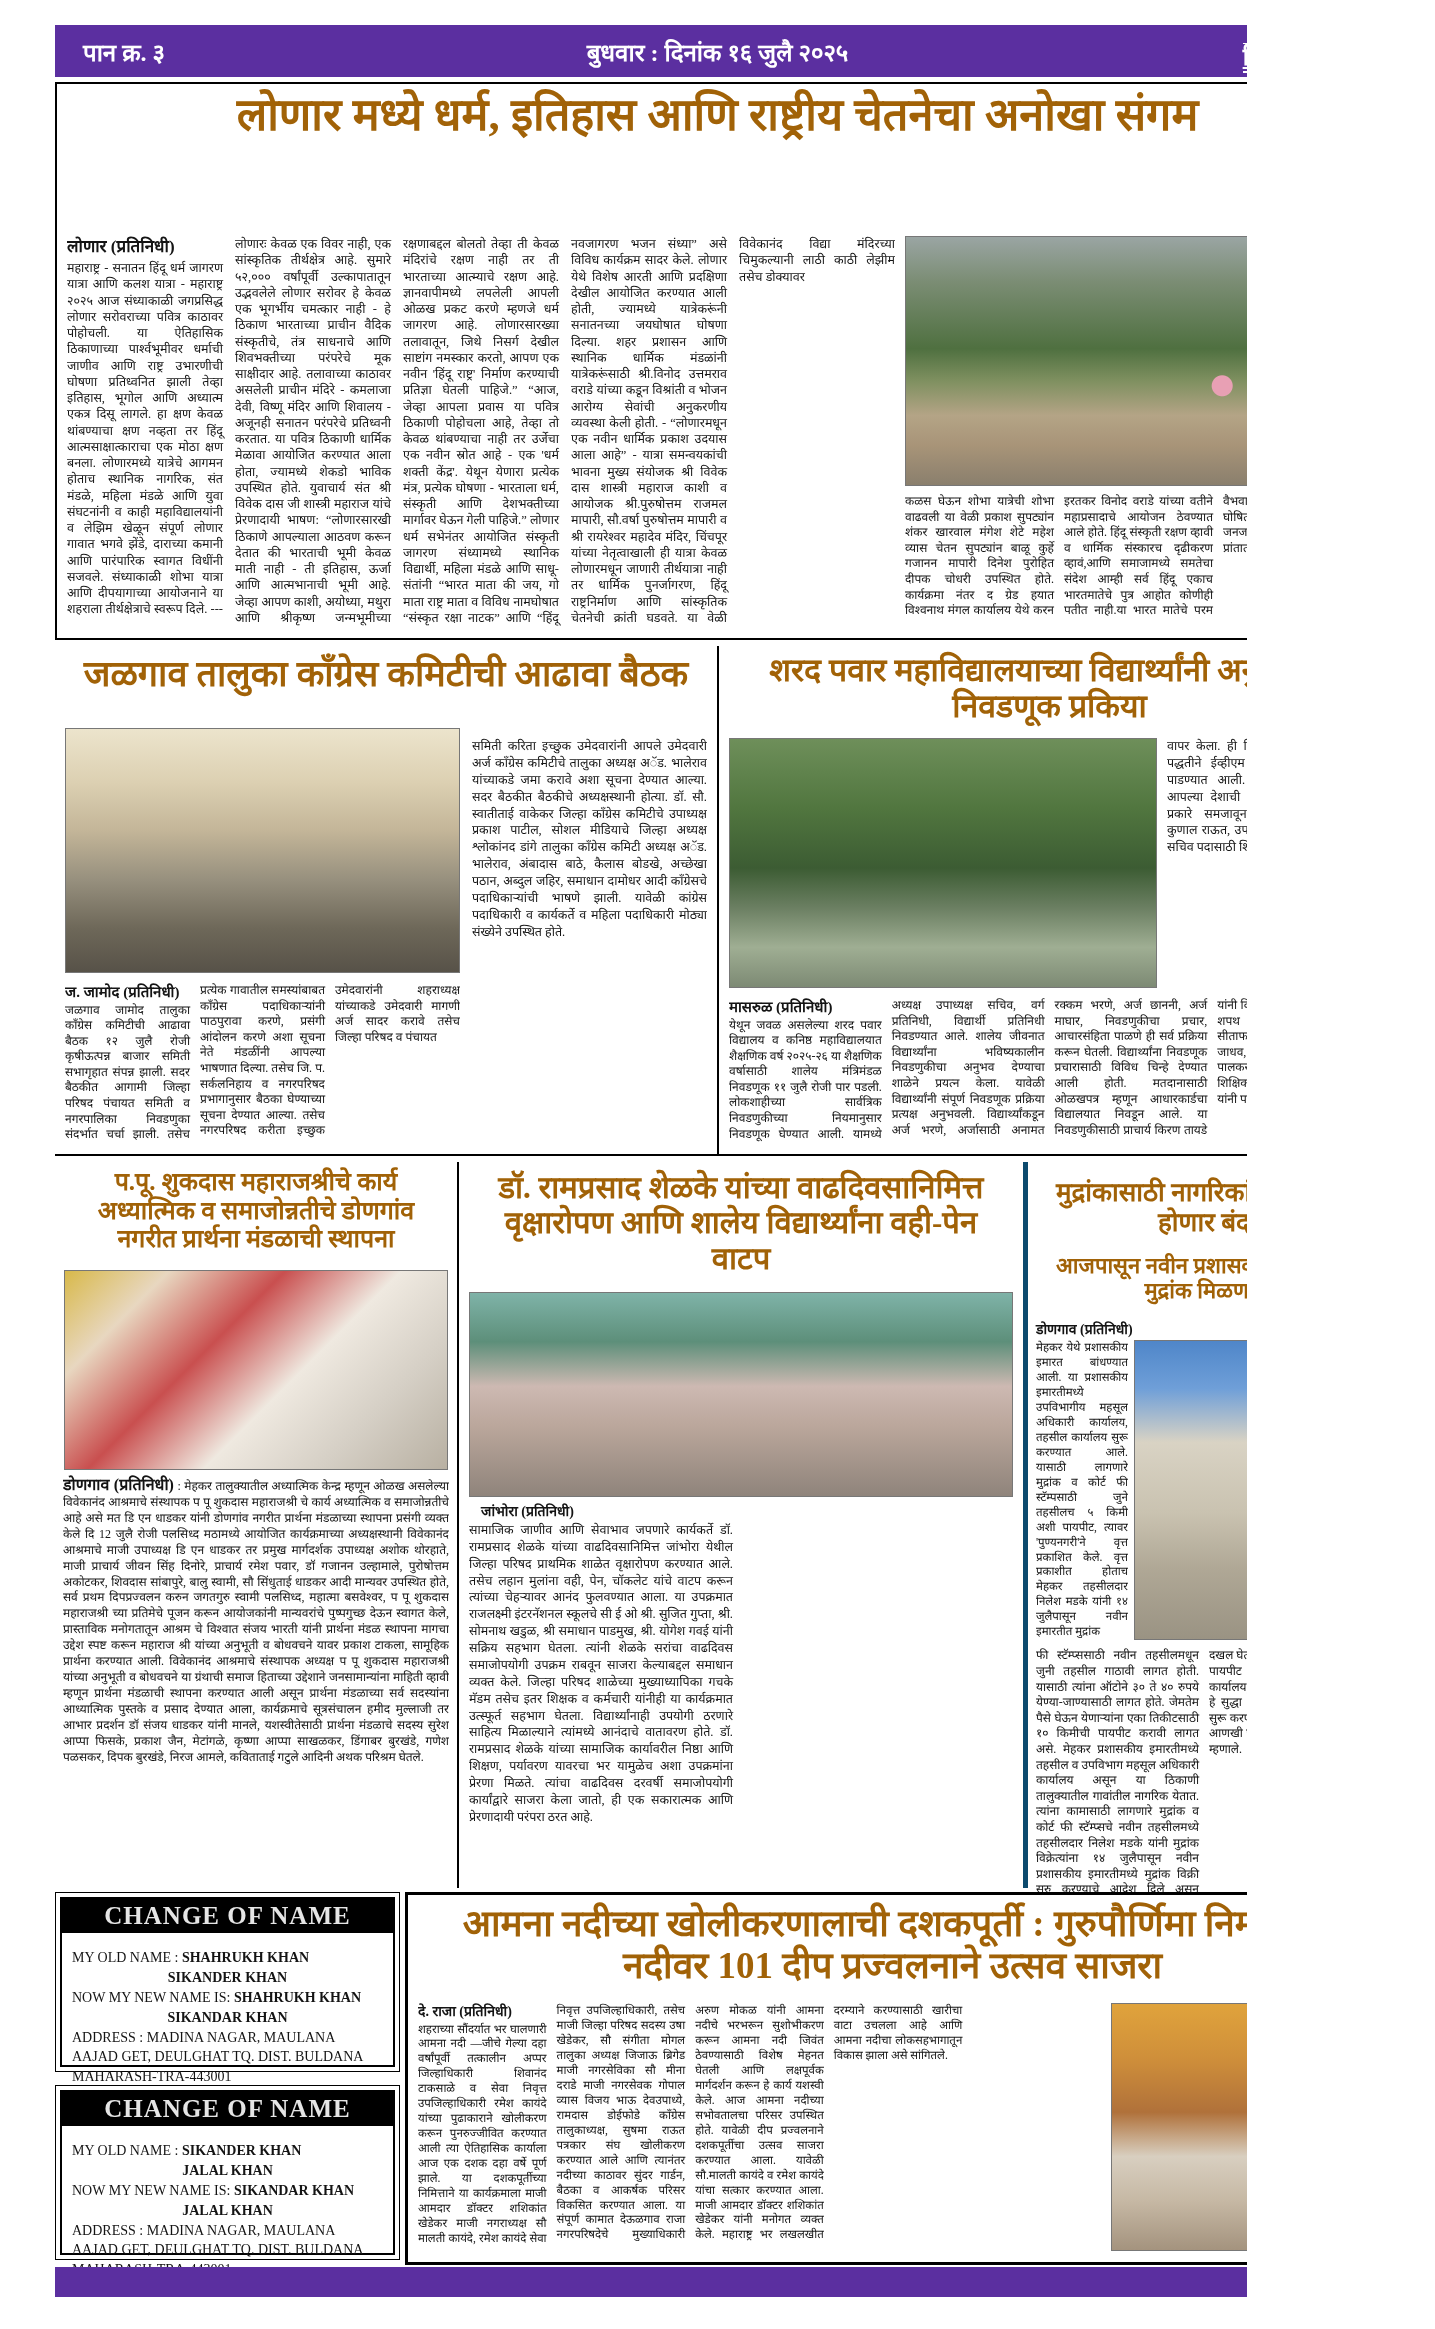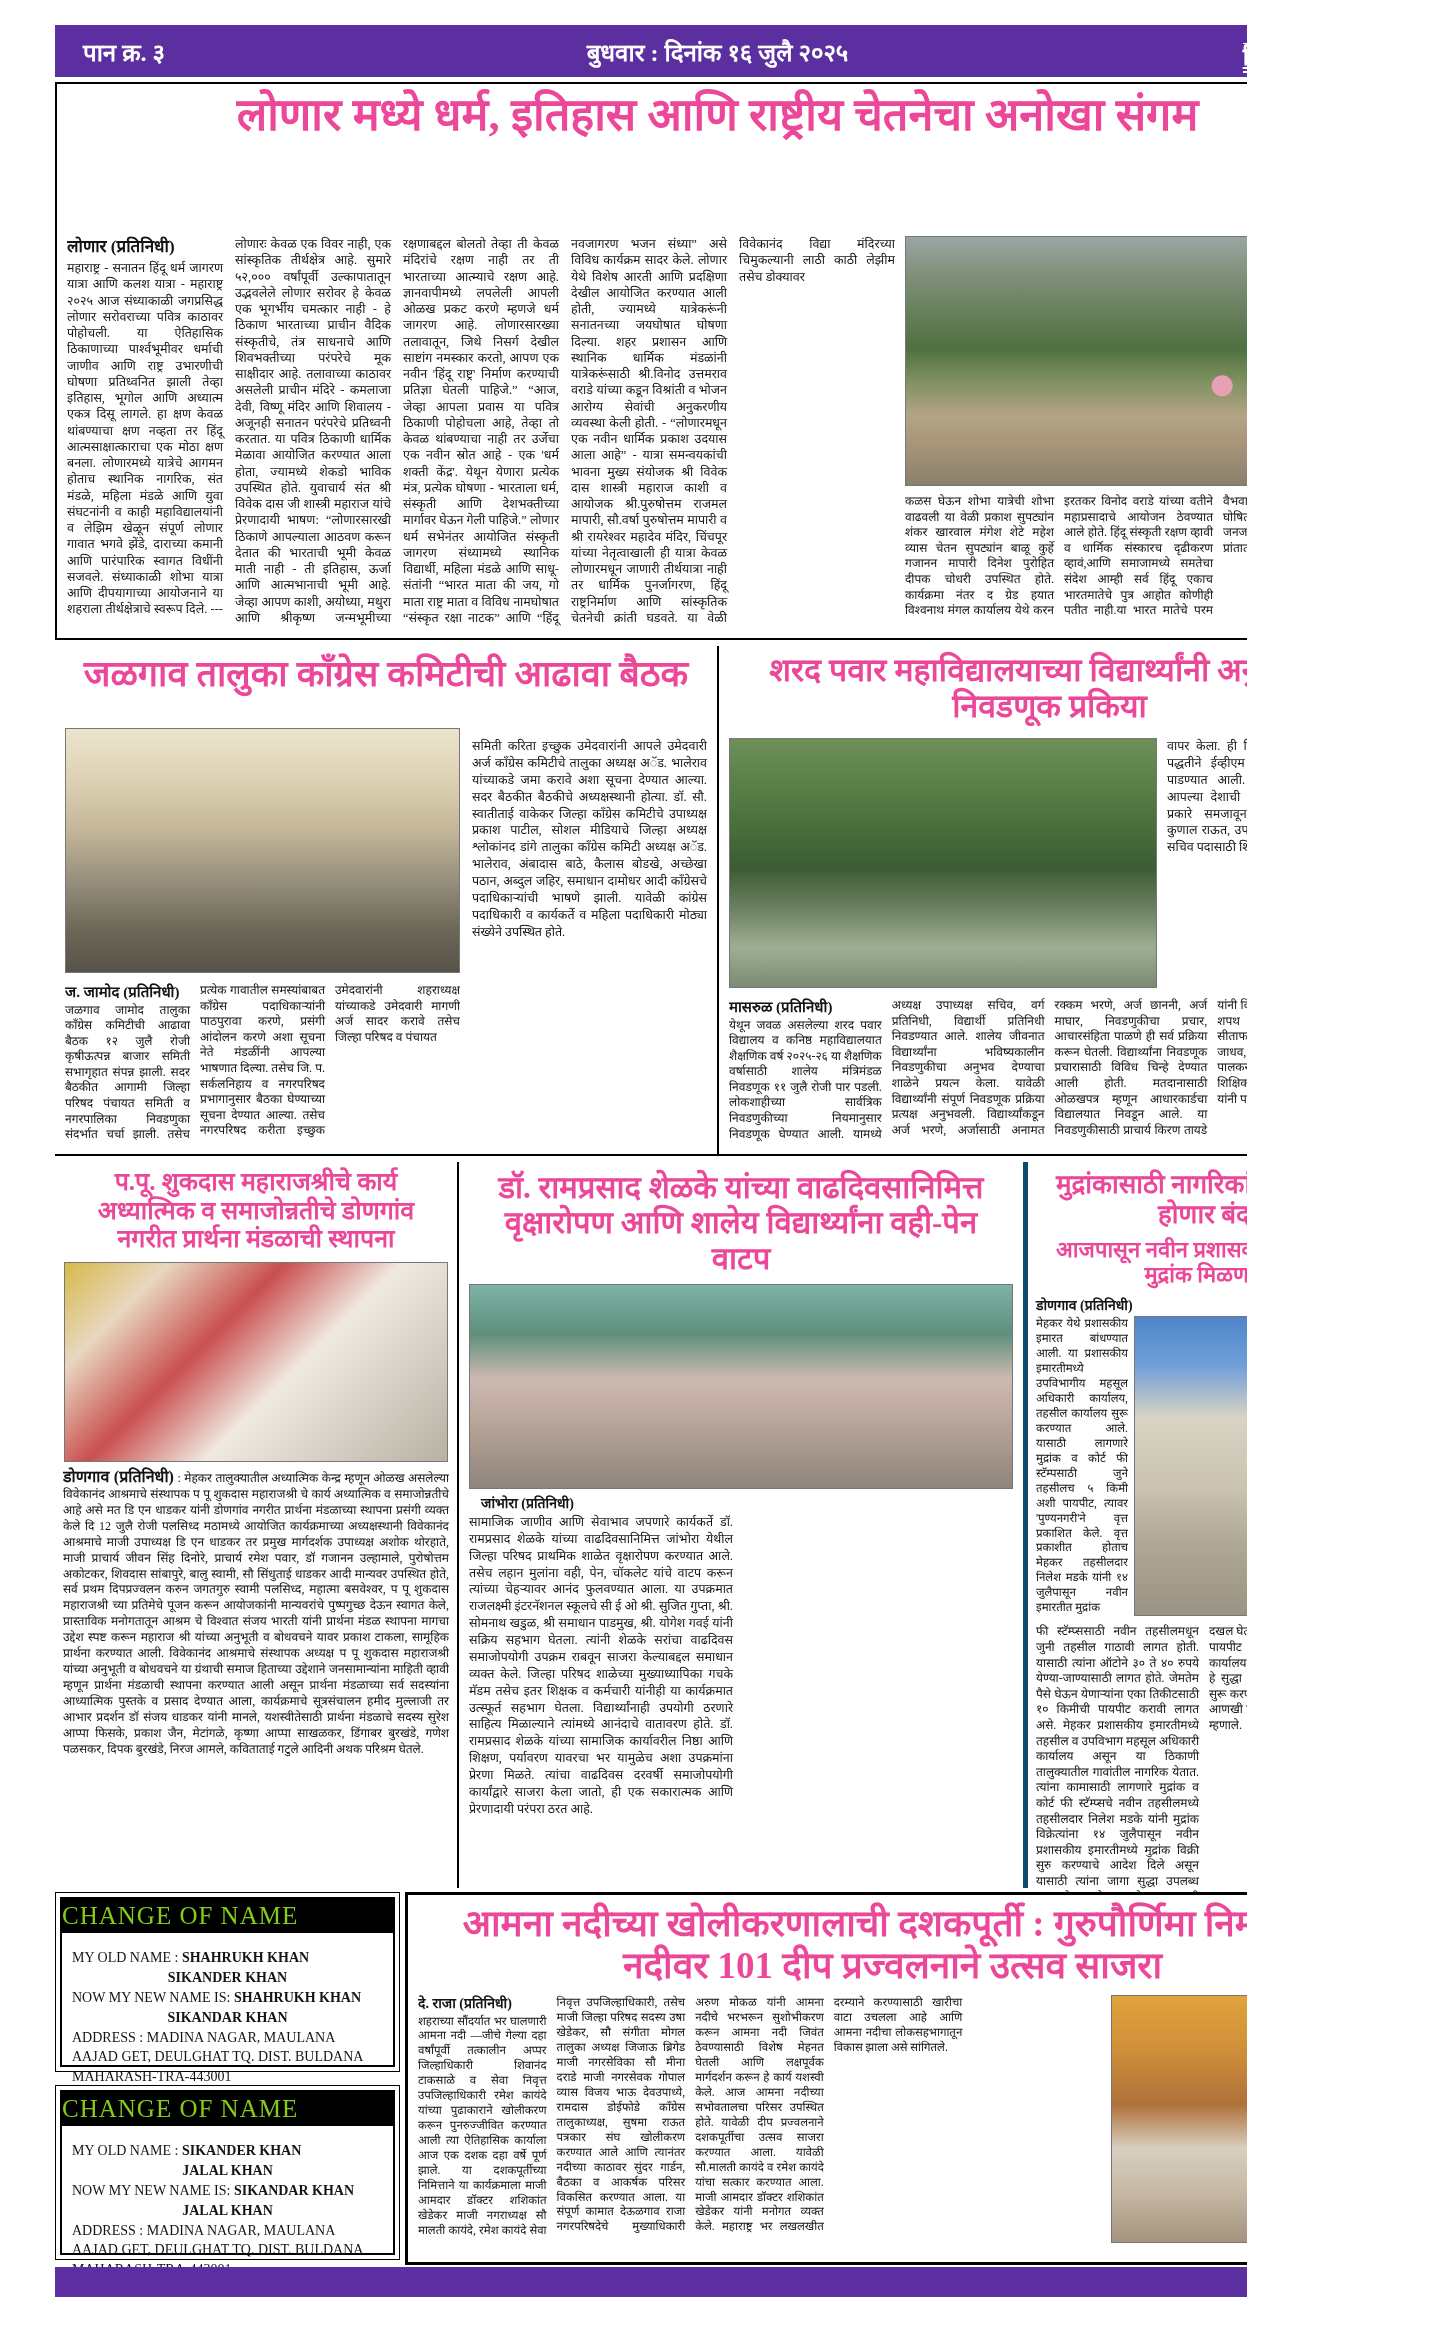--- a/index.html
+++ b/index.html
@@ -8,21 +8,21 @@
   
   .topbar{position:absolute;left:55px;top:25px;width:1325px;height:52px;background:#5b2fa0;
           color:#fff;display:flex;align-items:center;justify-content:space-between;padding:0 28px;box-sizing:border-box;}
   .topbar .pageno{font-size:24px;font-weight:bold;}
   .topbar .date{font-size:24px;font-weight:bold;position:absolute;left:50%;transform:translateX(-50%);}
   .masthead{text-align:center;line-height:1;text-decoration:underline;}
   .masthead .m-top{display:block;font-size:13px;font-weight:bold;border-bottom:1px solid #fff;padding-bottom:1px;margin-bottom:1px;}
   .masthead .m-main{display:block;font-size:24px;font-weight:bold;border-bottom:2px solid #fff;padding-bottom:2px;}
   
   .box{position:absolute;box-sizing:border-box;background:#fff;}
-  .headline{font-weight:bold;text-align:center;line-height:1.14;margin:8px;color:#ec4899;}
+  .headline{font-weight:bold;text-align:center;line-height:1.14;margin:16px;color:#a16207;}
   .cols{text-align:justify;overflow:hidden;}
   .photo{box-sizing:border-box;border:1px solid #777;}
   .ph-lead{background:
       radial-gradient(circle at 78% 70%, #e2803a 0 14px, rgba(0,0,0,0) 15px),
       radial-gradient(circle at 88% 62%, #d95f2e 0 11px, rgba(0,0,0,0) 12px),
       radial-gradient(circle at 68% 60%, #e8a0b4 0 10px, rgba(0,0,0,0) 11px),
       linear-gradient(180deg,#9aa5a3 0%,#7b8d74 18%,#4f7040 45%,#7f9060 58%,#b4a486 72%,#a89478 84%,#8a7f6d 100%);}
   .ph-congress{background:linear-gradient(180deg,#ece4cc 0%,#dcd0b2 22%,#c3b598 42%,#97907e 62%,#6e6859 82%,#575248 100%);}
   .ph-sharad{background:linear-gradient(180deg,#6e8f5a 0%,#51763f 28%,#3c5c33 52%,#6b7f62 68%,#9fae93 84%,#7d8a74 100%);}
   .ph-shukdas{background:linear-gradient(135deg,#d8b94a 0%,#e8d7c0 18%,#c94f4f 38%,#efe9e0 58%,#d5cfc5 78%,#b8b0a2 100%);}
@@ -76,21 +76,21 @@
   .m-below{margin-top:6px;column-count:2;column-gap:10px;font-size:12px;line-height:1.3;height:290px;column-fill:auto;}
   
   .amna{left:405px;top:1892px;width:975px;height:373px;border:3px solid #000;padding:4px 10px;}
   .amna .headline{font-size:37px;margin-top:4px;}
   .a-body{display:flex;gap:10px;margin-top:6px;}
   .a-cols{width:72%;column-count:5;column-gap:10px;font-size:11.5px;line-height:1.3;height:248px;column-fill:auto;}
   .a-byl{display:block;font-size:14px;font-weight:bold;}
   .a-photo{width:27%;height:248px;}
   .con{width:345px;height:180px;border:1px solid #000;padding:4px;left:55px;}
   .con-inner{border:2px solid #000;height:100%;box-sizing:border-box;}
-  .con-head{background:#000;color:#84cc16;text-align:left;font-size:25px;font-weight:normal;padding:3px 0;letter-spacing:1px;}
+  .con-head{background:#000;color:#e5e5e5;text-align:center;font-size:25px;font-weight:bold;padding:3px 0;letter-spacing:1px;}
   .con-body{padding:15px 10px;font-size:14px;line-height:1.42;}
   .con-line b{font-weight:bold;}
   .con-ind{text-align:center;font-weight:bold;}
   .bottombar{position:absolute;left:55px;top:2267px;width:1325px;height:30px;background:#5b2fa0;}
 </style>
 </head>
 <body>
 
 <div class="page">
 

